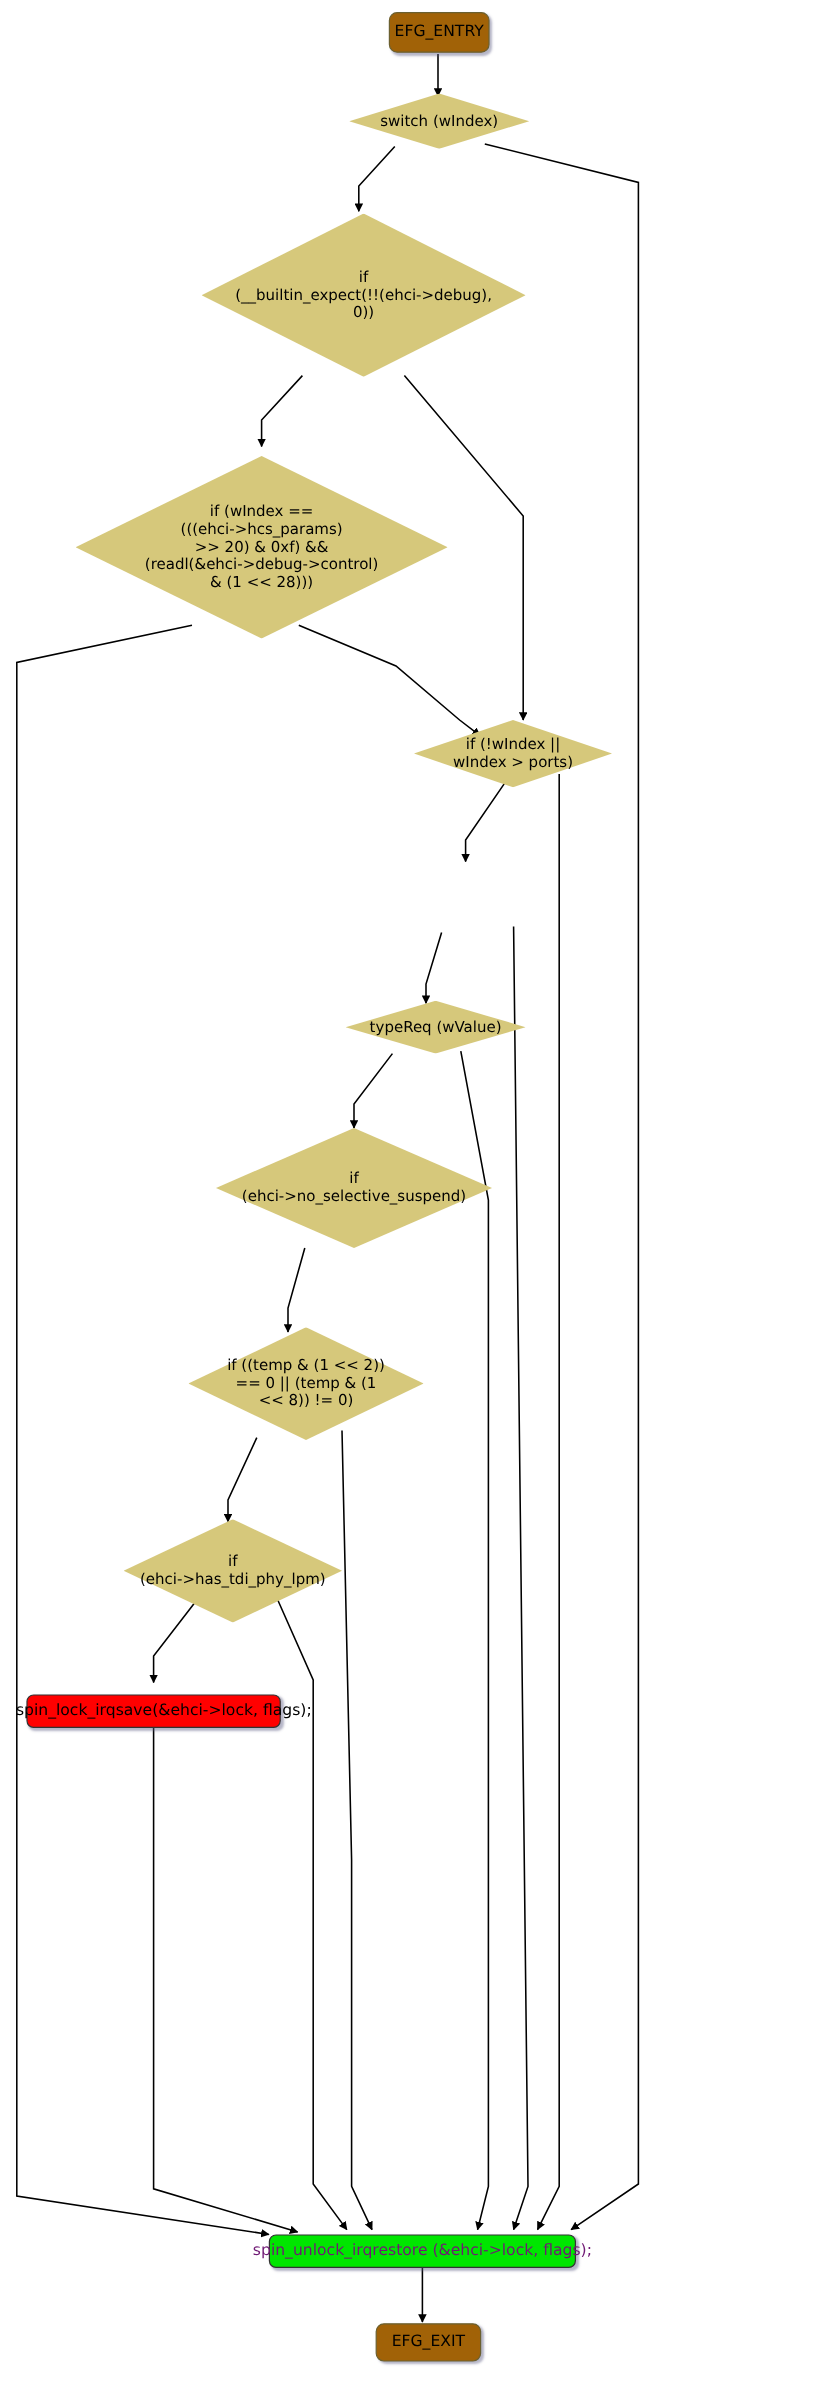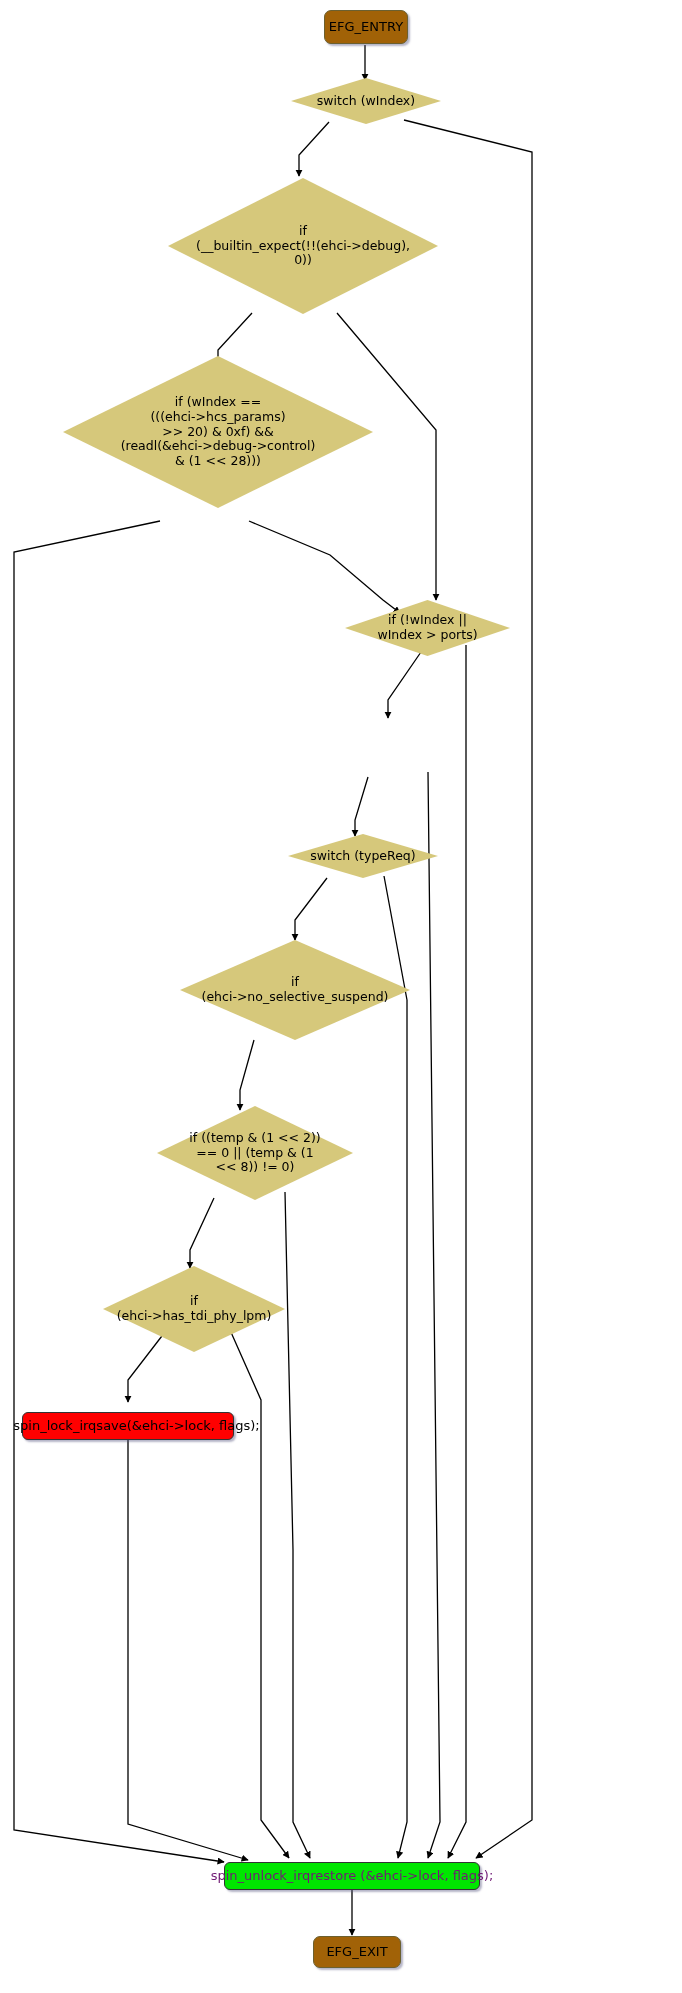--- a/index.html
+++ b/index.html
@@ -150,39 +150,39 @@
     <div class="diamond-label">switch (wIndex)</div>
   </div>
 
   <div class="diamond-wrap" style="left:168px; top:178px; width:270px; height:136px;">
     <div class="diamond-shape"></div>
     <div class="diamond-label">if
 (__builtin_expect(!!(ehci-&gt;debug),
 0))</div>
   </div>
 
-  <div class="diamond-wrap" style="left:63px; top:356px; width:310px; height:152px;">
+  <div class="diamond-wrap" style="left:63px; top:380px; width:310px; height:152px;">
     <div class="diamond-shape"></div>
     <div class="diamond-label">if (wIndex ==
 (((ehci-&gt;hcs_params)
 &gt;&gt; 20) &amp; 0xf) &amp;&amp;
 (readl(&amp;ehci-&gt;debug-&gt;control)
 &amp; (1 &lt;&lt; 28)))</div>
   </div>
 
   <div class="diamond-wrap" style="left:345px; top:600px; width:165px; height:56px;">
     <div class="diamond-shape"></div>
     <div class="diamond-label">if (!wIndex ||
 wIndex &gt; ports)</div>
   </div>
 
 
   <div class="diamond-wrap" style="left:288px; top:834px; width:150px; height:44px;">
     <div class="diamond-shape"></div>
-    <div class="diamond-label">switch (typeReq)</div>
+    <div class="diamond-label">typeReq (wValue)</div>
   </div>
 
   <div class="diamond-wrap" style="left:180px; top:940px; width:230px; height:100px;">
     <div class="diamond-shape"></div>
     <div class="diamond-label">if
 (ehci-&gt;no_selective_suspend)</div>
   </div>
 
   <div class="diamond-wrap" style="left:157px; top:1106px; width:196px; height:94px;">
     <div class="diamond-shape"></div>

